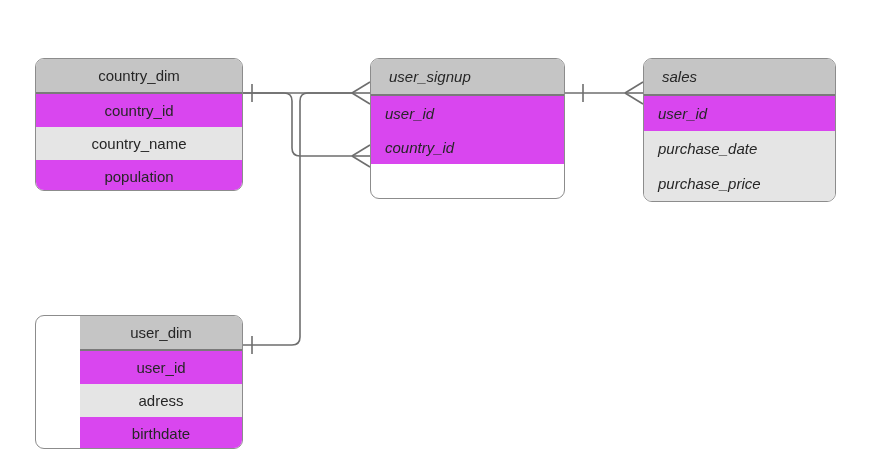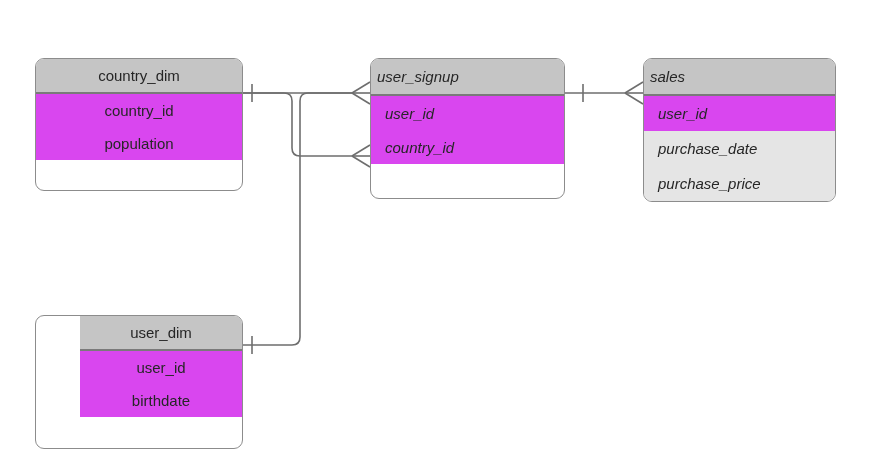--- a/index.html
+++ b/index.html
@@ -81,21 +81,21 @@
   }
 
   
   .align-left .entity-header,
   .align-left .entity-row {
     justify-content: flex-start;
     font-style: italic;
     padding-left: 14px;
   }
   .align-left .entity-header {
-    padding-left: 6px;
+    padding-left: 18px;
   }
 </style>
 </head>
 <body>
 
 <div id="diagram-canvas">
 
   <svg id="connector-layer" width="883" height="460" viewBox="0 0 883 460">
 
     <g fill="none" stroke="#6e6e6e" stroke-width="1.6" stroke-linecap="butt" stroke-linejoin="round">
@@ -129,33 +129,35 @@
         <path d="M 625 93 L 643 104"></path>
       </g>
 
     </g>
   </svg>
 
   <div id="entity-layer">
       <div class="entity align-center" style="left: 35px; top: 35px; width: 208px; height: 133px;">
         <div class="entity-header" style="height: 35px;">country_dim</div>
         <div class="entity-row" style="height: 33px;">country_id</div>
+        <div class="entity-row shaded" style="height: 33px;">country_name</div>
         <div class="entity-row" style="height: 33px;">population</div>
       </div>
       <div class="entity align-left" style="left: 370px; top: 35px; width: 195px; height: 141px;">
         <div class="entity-header" style="height: 37px;">user_signup</div>
         <div class="entity-row" style="height: 34px;">user_id</div>
         <div class="entity-row" style="height: 34px;">country_id</div>
       </div>
       <div class="entity align-left" style="left: 643px; top: 35px; width: 193px; height: 144px;">
         <div class="entity-header" style="height: 37px;">sales</div>
         <div class="entity-row" style="height: 35px;">user_id</div>
         <div class="entity-row shaded" style="height: 35px;">purchase_date</div>
         <div class="entity-row shaded" style="height: 35px;">purchase_price</div>
       </div>
       <div class="entity align-center" style="left: 35px; top: 292px; width: 208px; height: 134px; padding-left: 44px;">
         <div class="entity-header" style="height: 35px;">user_dim</div>
         <div class="entity-row" style="height: 33px;">user_id</div>
+        <div class="entity-row shaded" style="height: 33px;">adress</div>
         <div class="entity-row" style="height: 33px;">birthdate</div>
       </div>
     </div>
 
 </div>
 
 </body></html>

